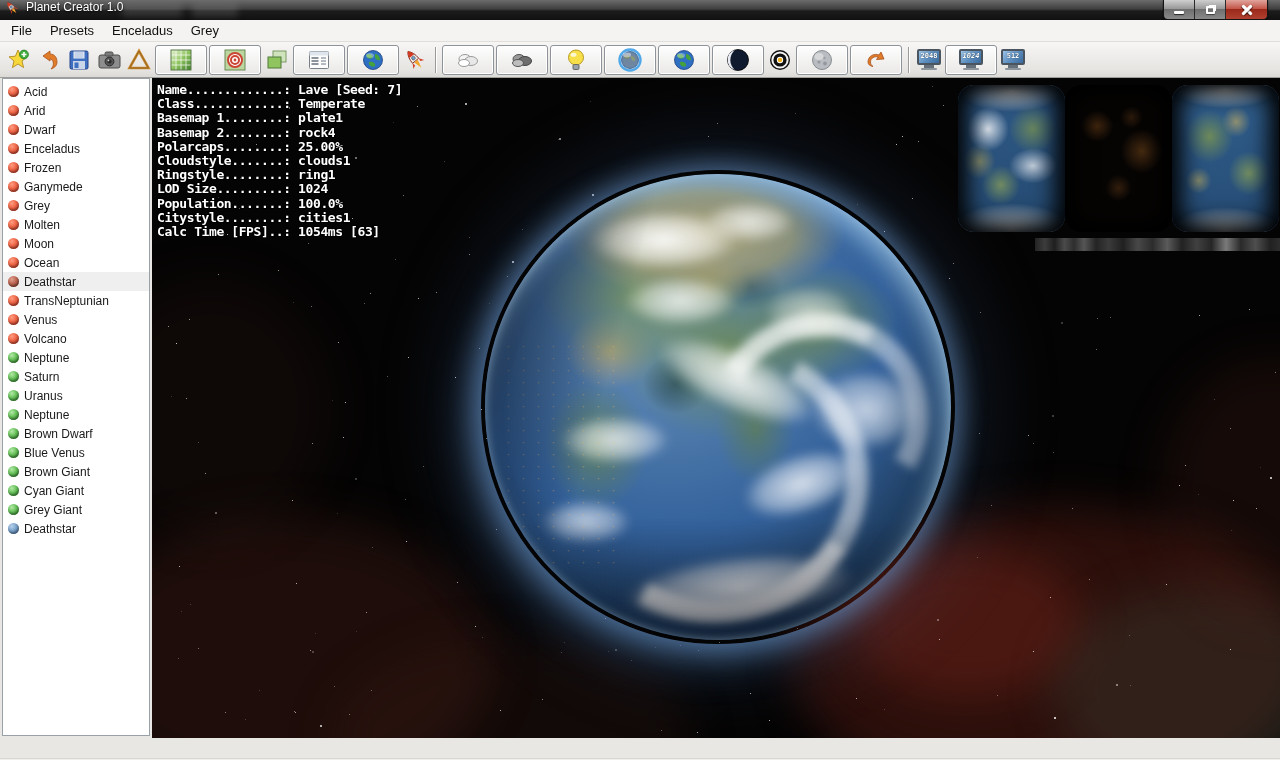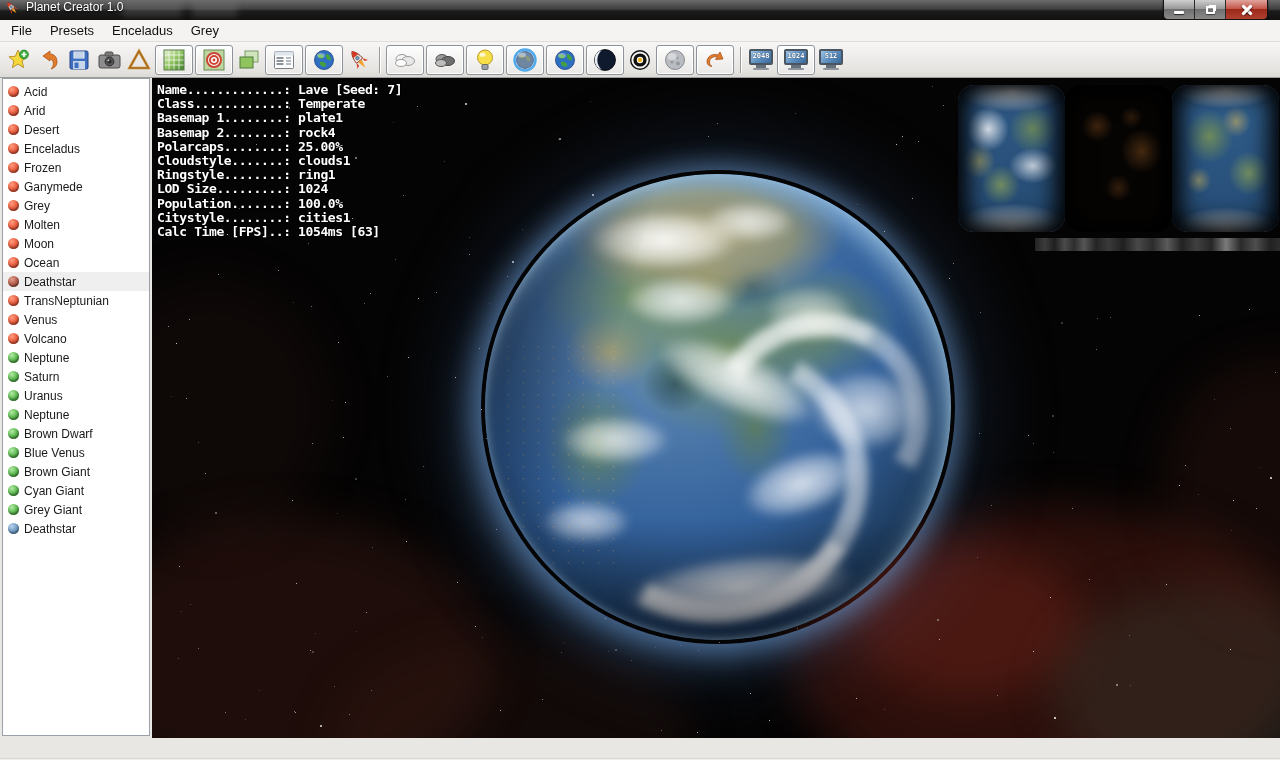--- a/index.html
+++ b/index.html
@@ -39,22 +39,22 @@
   
   .menubar { height:22px; background:#f4f3f1; display:flex; align-items:center;
     padding-left:2px; border-bottom:1px solid #e0dedb; }
   .menu-item { font-size:13px; color:#111; padding:2px 9px; }
 
   
   .toolbar { height:36px; background:linear-gradient(#f7f6f5 0%, #e6e4e1 80%, #dcdad6 100%);
     border-bottom:1px solid #9f9d99; display:flex; align-items:center; padding-left:4px; }
   .tb { width:28px; height:30px; display:flex; align-items:center; justify-content:center;
     margin:0 1px; flex:none; }
-  .tb.framed { width:38px; border:1px solid #8e9299; border-radius:3px;
-    background:linear-gradient(#fefefe, #e9e8e6); box-shadow:inset 0 0 0 1px #fff; }
+  .tb.framed { width:52px; border:1px solid #8e9299; border-radius:3px;
+    background:linear-gradient(#fefefe, #e9e8e6); box-shadow:inset 0 0 0 1px #fff;font-style:italic; }
   .tb svg { display:block; }
   .tb-sep { width:1px; height:26px; background:#9b9a97; box-shadow:1px 0 0 #fff;
     margin:0 5px; flex:none; }
   .lod-label { position:absolute; top:3px; left:0; right:0; text-align:center;
     font-family:"DejaVu Sans Mono", monospace; font-size:7px; font-weight:bold;
     color:#fff; text-shadow:0 0 1px #123; letter-spacing:0; }
   .monitor { position:relative; width:24px; height:21px; }
   .monitor .screen { width:24px; height:16px; border:2px solid #4a5560; border-radius:2px;
     background:linear-gradient(135deg,#9cc3e6 0%, #5d8fc0 50%, #3a6a9c 100%); }
   .monitor .stand { position:absolute; left:7px; top:16px; width:10px; height:3px; background:#66707a; }
@@ -403,21 +403,21 @@
           <span>Acid</span>
         </div>
 
         <div class="side-item">
           <span class="dot red"></span>
           <span>Arid</span>
         </div>
 
         <div class="side-item">
           <span class="dot red"></span>
-          <span>Desert</span>
+          <span>Dwarf</span>
         </div>
 
         <div class="side-item">
           <span class="dot red"></span>
           <span>Enceladus</span>
         </div>
 
         <div class="side-item">
           <span class="dot red"></span>
           <span>Frozen</span>

